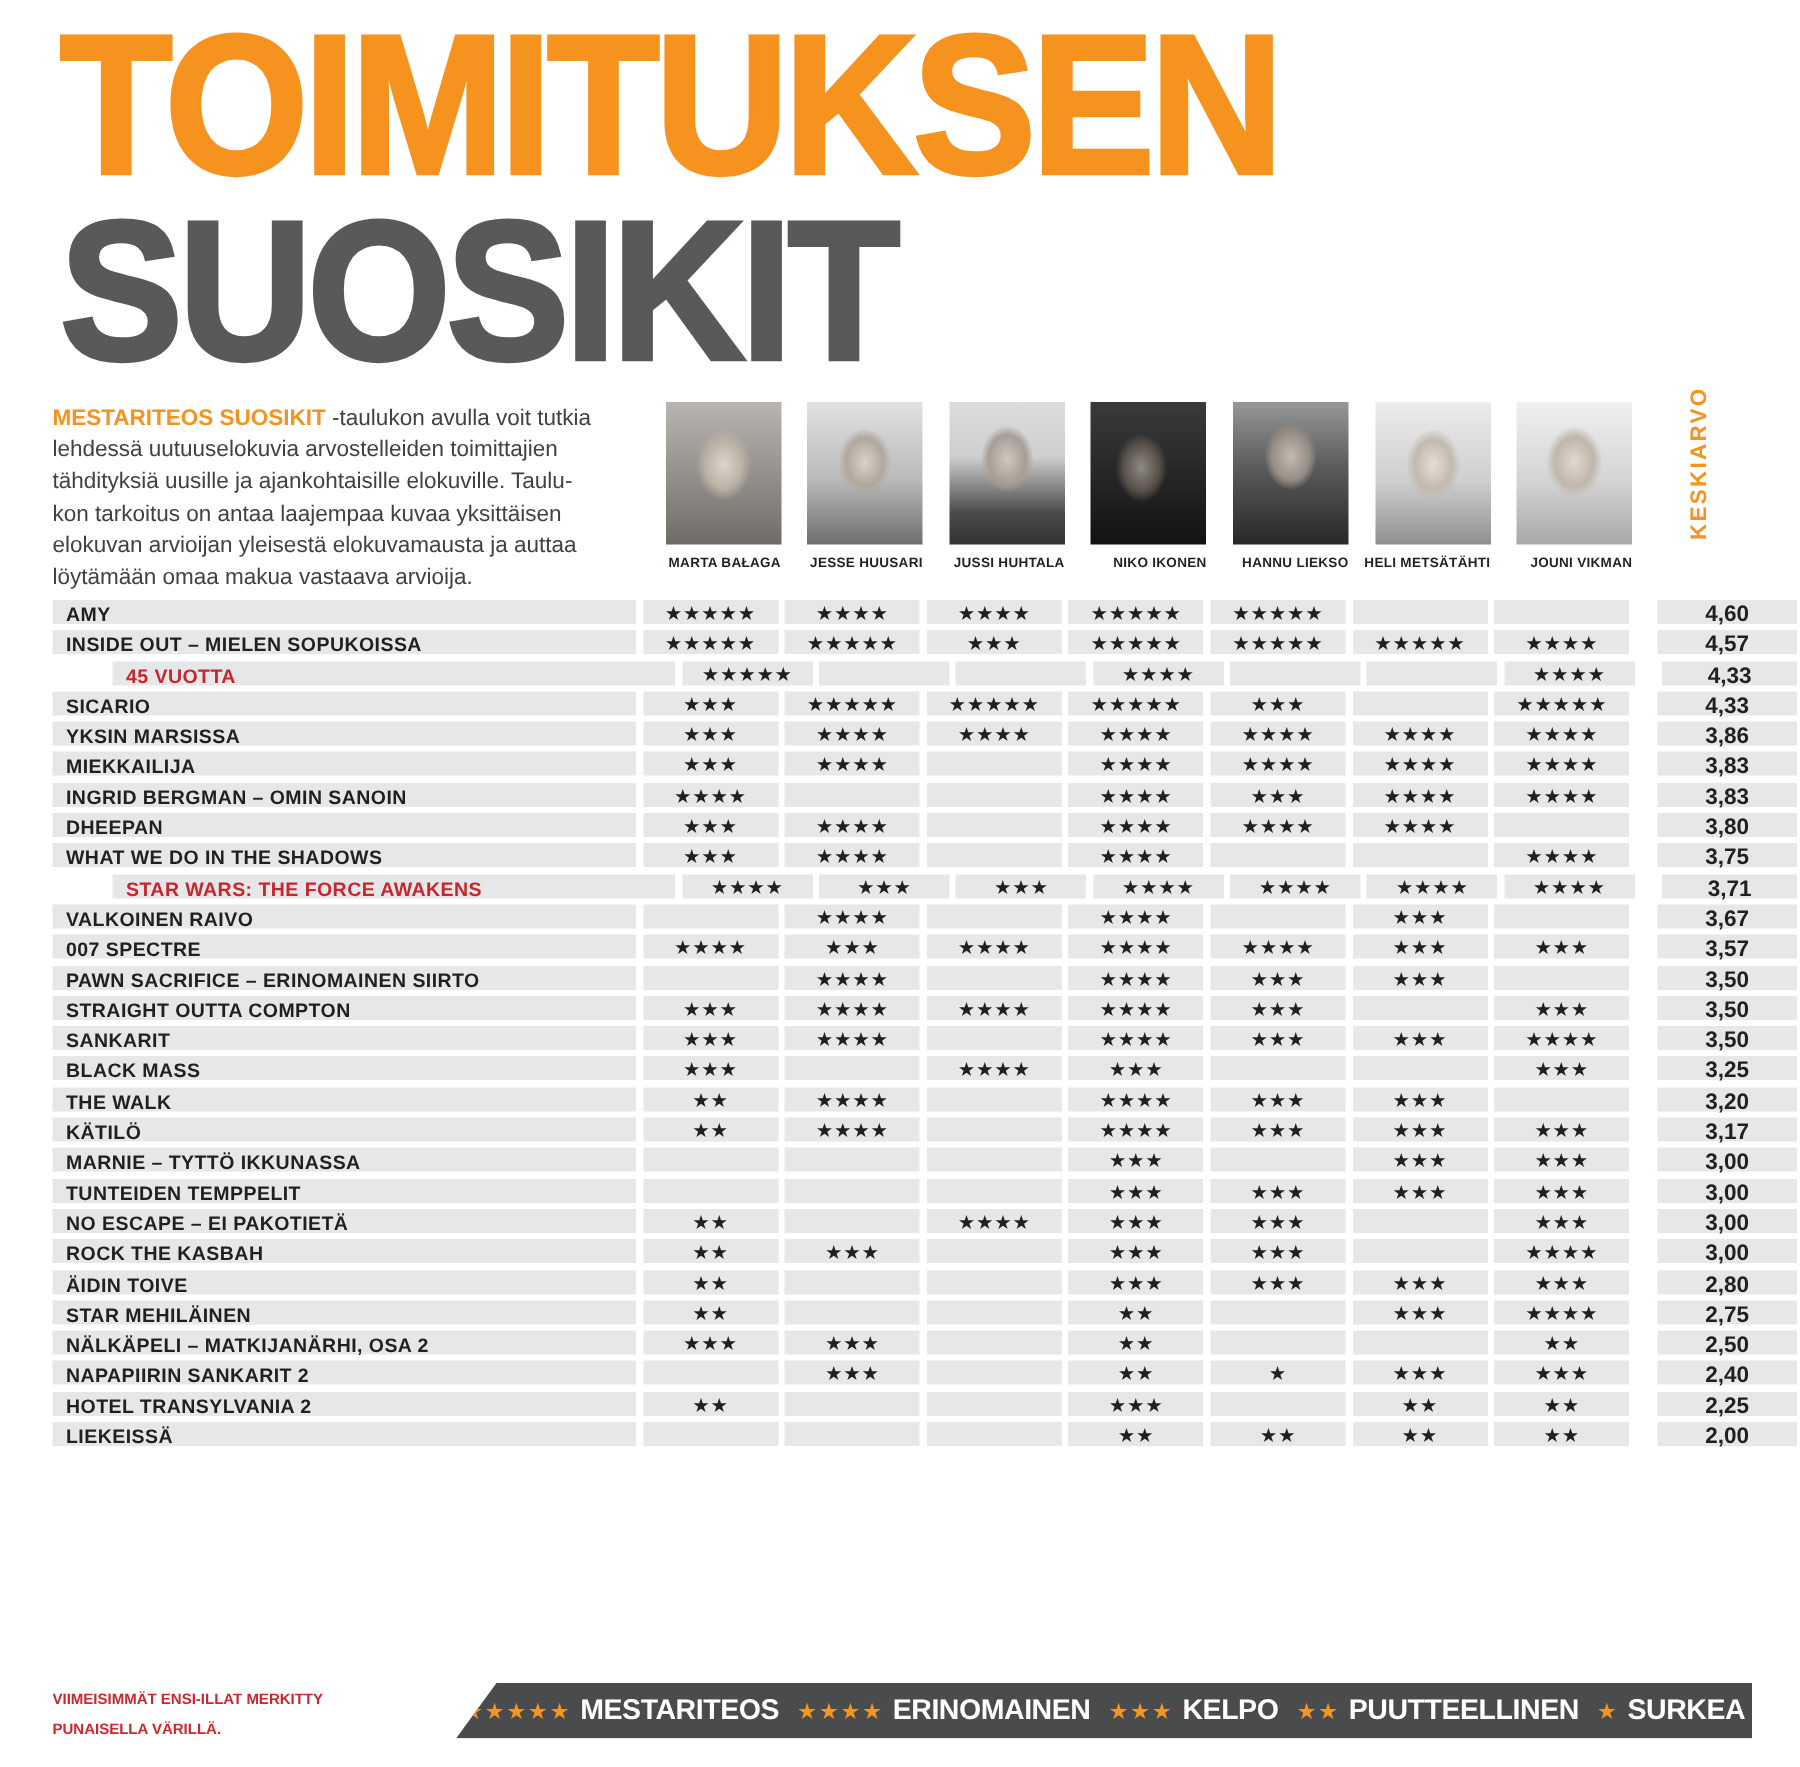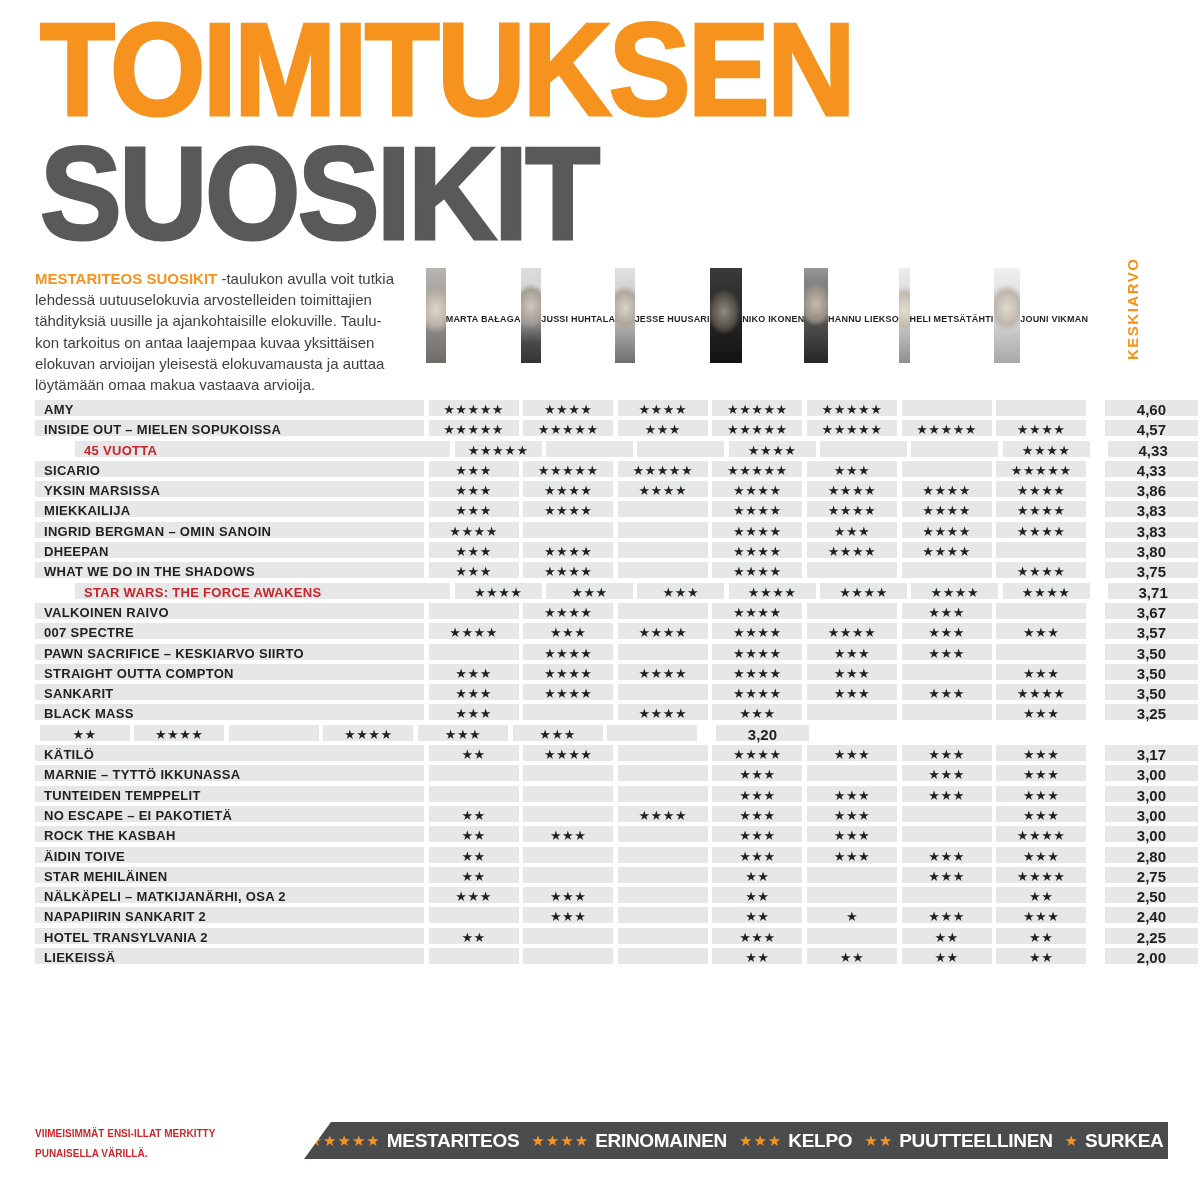--- a/index.html
+++ b/index.html
@@ -11,21 +11,21 @@
             transform:scaleX(0.93);transform-origin:left top;letter-spacing:-3px;font-size:132px;}
   .headline.l1{top:4px;color:#F6921E;-webkit-text-stroke:3px #F6921E;}
   .headline.l2{top:128px;color:#58595B;-webkit-text-stroke:3px #58595B;}
 
   
   .intro{position:absolute;left:35px;top:268px;width:360px;font-size:15px;line-height:21.2px;color:#414042;}
   .intro .lead{color:#F6921E;font-weight:bold;}
 
   
   .critics-strip{position:absolute;left:426px;top:268px;display:flex;}
-  .critic-col{width:94.6px;display:flex;align-items:center;}
+  .critic-col{width:94.6px;display:flex;flex-direction:column;align-items:flex-end;}
   .photo{width:77px;height:95px;background:#999;}
   .photo-0{background:radial-gradient(ellipse 26px 34px at 50% 44%,#ddd5ca 0%,#bdb4a8 45%,rgba(0,0,0,0) 70%),linear-gradient(180deg,#b9b5b0 0%,#8e8a86 60%,#6f6b67 100%);}
   .photo-1{background:radial-gradient(ellipse 25px 32px at 50% 40%,#cfc8c0 0%,#a79f96 50%,rgba(0,0,0,0) 70%),linear-gradient(180deg,#dcdcdc 0%,#cfcfcf 38%,#4a4a4a 78%,#333 100%);}
   .photo-2{background:radial-gradient(ellipse 25px 32px at 50% 42%,#d8d2c9 0%,#b0a89d 50%,rgba(0,0,0,0) 70%),linear-gradient(180deg,#e2e2e2 0%,#b9b9b9 55%,#6e6e6e 100%);}
   .photo-3{background:radial-gradient(ellipse 24px 32px at 44% 46%,#8f8a82 0%,#565049 50%,rgba(0,0,0,0) 72%),linear-gradient(180deg,#3a3a3a 0%,#232323 60%,#121212 100%);}
   .photo-4{background:radial-gradient(ellipse 25px 32px at 50% 38%,#c4bcb2 0%,#968e84 50%,rgba(0,0,0,0) 70%),linear-gradient(180deg,#979797 0%,#5c5c5c 45%,#272727 100%);}
   .photo-5{background:radial-gradient(ellipse 25px 33px at 50% 44%,#e4ded6 0%,#c2bab0 50%,rgba(0,0,0,0) 72%),linear-gradient(180deg,#ececec 0%,#cfcfcf 55%,#8f8f8f 100%);}
   .photo-6{background:radial-gradient(ellipse 26px 33px at 50% 42%,#e0d9d0 0%,#bfb7ac 50%,rgba(0,0,0,0) 72%),linear-gradient(180deg,#f0f0f0 0%,#d4d4d4 55%,#a8a8a8 100%);}
   .critic-name{margin-top:7px;font-size:9px;font-weight:bold;letter-spacing:.2px;white-space:nowrap;color:#231F20;}
 
@@ -72,28 +72,28 @@
       </div>
   </div>
 
   <div class="critics-strip">
 
   <div class="critic-col">
       <div class="photo photo-0"></div>
       <div class="critic-name">MARTA BAŁAGA</div>
     </div>
       <div class="critic-col">
+      <div class="photo photo-2"></div>
+      <div class="critic-name">JESSE HUUSARI</div>
+    </div>
+      <div class="critic-col">
       <div class="photo photo-1"></div>
       <div class="critic-name">JUSSI HUHTALA</div>
     </div>
       <div class="critic-col">
-      <div class="photo photo-2"></div>
-      <div class="critic-name">JESSE HUUSARI</div>
-    </div>
-      <div class="critic-col">
       <div class="photo photo-3"></div>
       <div class="critic-name">NIKO IKONEN</div>
     </div>
       <div class="critic-col">
       <div class="photo photo-4"></div>
       <div class="critic-name">HANNU LIEKSO</div>
     </div>
       <div class="critic-col">
       <div class="photo photo-5"></div>
       <div class="critic-name">HELI METSÄTÄHTI</div>
@@ -234,21 +234,21 @@
       <div class="cell star-cell">★★★★</div>
       <div class="cell star-cell">★★★</div>
       <div class="cell star-cell">★★★★</div>
       <div class="cell star-cell">★★★★</div>
       <div class="cell star-cell">★★★★</div>
       <div class="cell star-cell">★★★</div>
       <div class="cell star-cell">★★★</div>
       <div class="cell avg-cell">3,57</div>
     </div>
       <div class="row">
-      <div class="cell title-cell">PAWN SACRIFICE – KESKIARVO SIIRTO</div>
+      <div class="cell title-cell">PAWN SACRIFICE – ERINOMAINEN SIIRTO</div>
       <div class="cell star-cell"></div>
       <div class="cell star-cell">★★★★</div>
       <div class="cell star-cell"></div>
       <div class="cell star-cell">★★★★</div>
       <div class="cell star-cell">★★★</div>
       <div class="cell star-cell">★★★</div>
       <div class="cell star-cell"></div>
       <div class="cell avg-cell">3,50</div>
     </div>
       <div class="row">
@@ -278,20 +278,21 @@
       <div class="cell star-cell">★★★</div>
       <div class="cell star-cell"></div>
       <div class="cell star-cell">★★★★</div>
       <div class="cell star-cell">★★★</div>
       <div class="cell star-cell"></div>
       <div class="cell star-cell"></div>
       <div class="cell star-cell">★★★</div>
       <div class="cell avg-cell">3,25</div>
     </div>
       <div class="row">
+      <div class="cell title-cell">THE WALK</div>
       <div class="cell star-cell">★★</div>
       <div class="cell star-cell">★★★★</div>
       <div class="cell star-cell"></div>
       <div class="cell star-cell">★★★★</div>
       <div class="cell star-cell">★★★</div>
       <div class="cell star-cell">★★★</div>
       <div class="cell star-cell"></div>
       <div class="cell avg-cell">3,20</div>
     </div>
       <div class="row">

